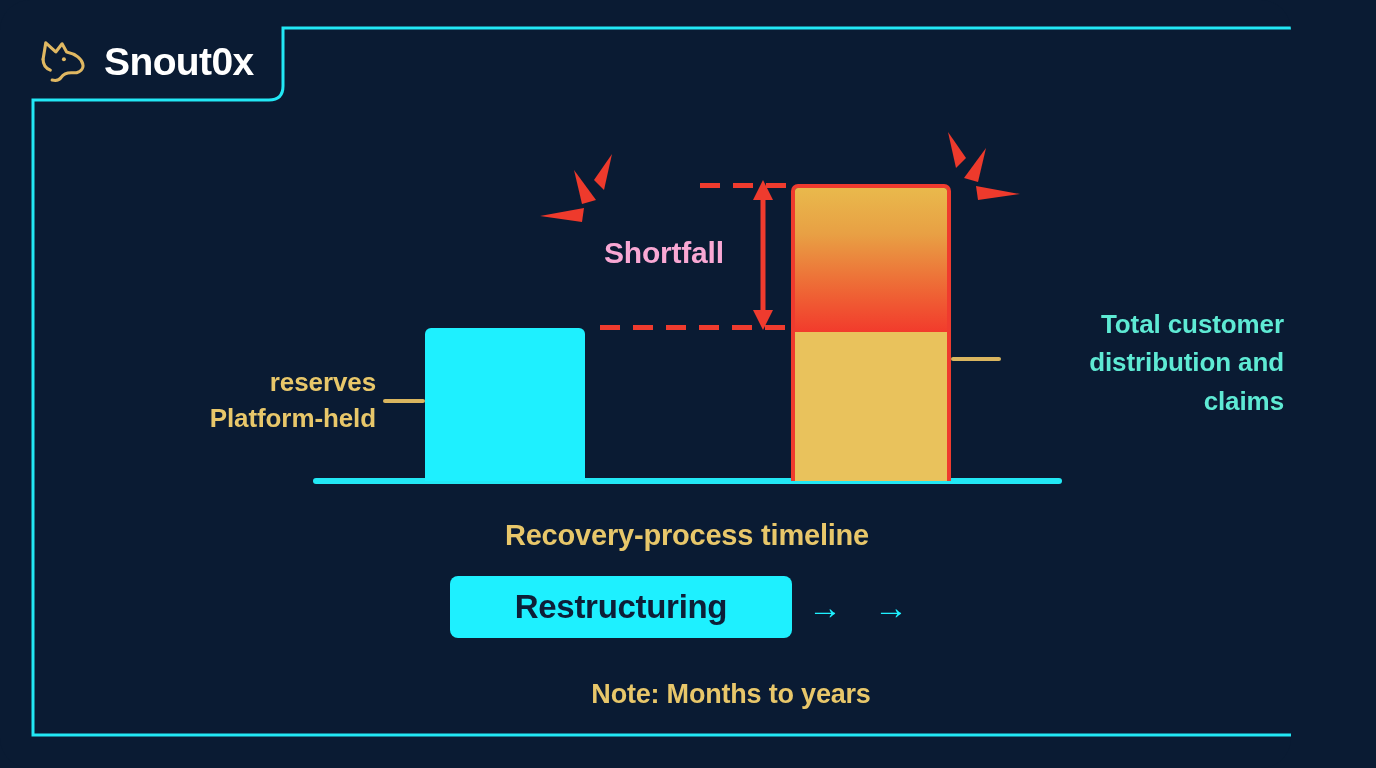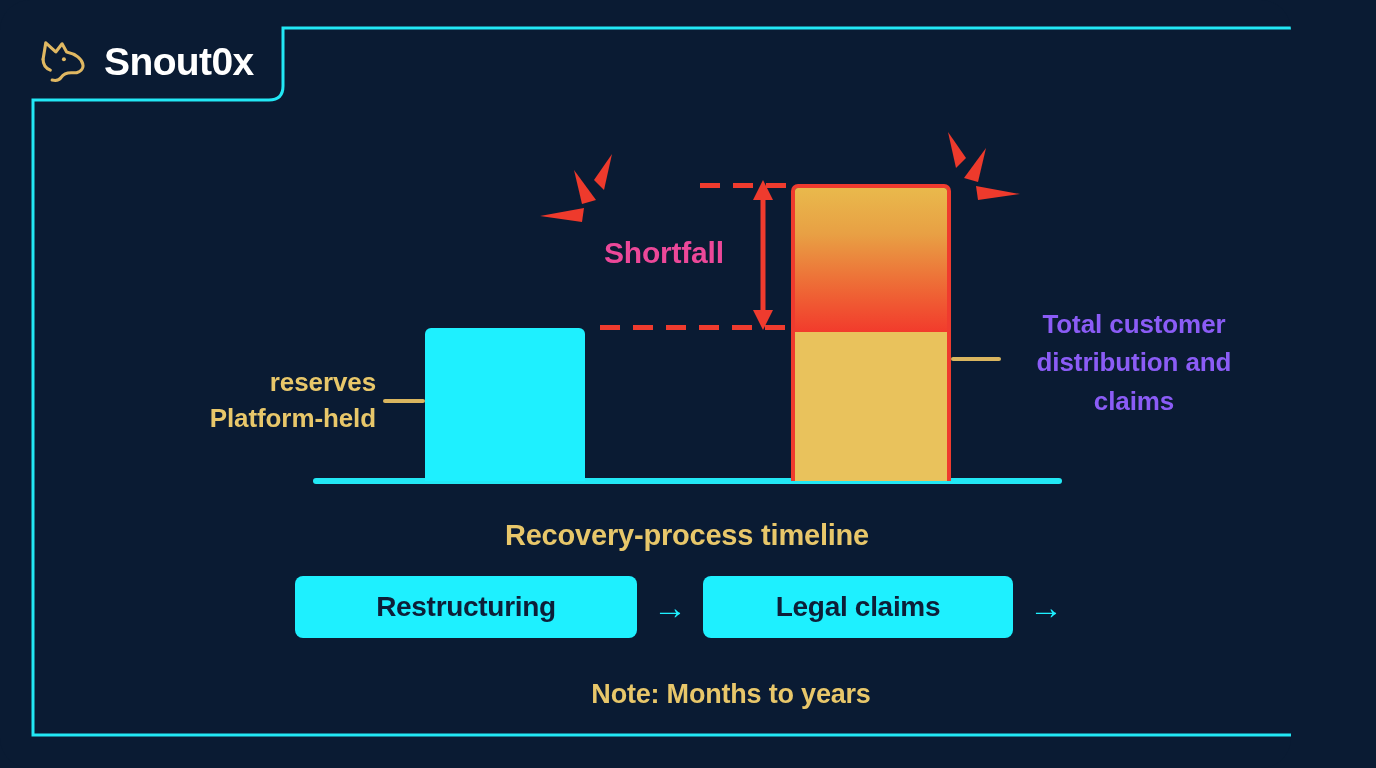--- a/index.html
+++ b/index.html
@@ -131,21 +131,21 @@
     left: 748px;
     top: 178px;
     width: 30px;
     height: 154px;
   }
 
   .shortfall-label {
     position: absolute;
     left: 604px;
     top: 238px;
-    color: #ec4899;
+    color: #f9a8d4;
     font-size: 30px;
     font-weight: bold;
     letter-spacing: -0.2px;
     line-height: 1;
     white-space: nowrap;
   }
 
   .burst {
     position: absolute;
     width: 90px;
@@ -175,22 +175,22 @@
     height: 4px;
     background: #d9b55f;
     border-radius: 2px;
   }
 
   .callout-right {
     position: absolute;
     left: 984px;
     top: 305px;
     width: 300px;
-    text-align: center;
-    color: #8b5cf6;
+    text-align: right;
+    color: #5eead4;
     font-size: 26px;
     font-weight: bold;
     line-height: 1.48;
     letter-spacing: -0.1px;
   }
   .leader-right {
     position: absolute;
     left: 951px;
     top: 357px;
     width: 50px;
@@ -223,21 +223,21 @@
     top: 576px;
     width: 1376px;
     display: flex;
     align-items: center;
     justify-content: center;
     gap: 0px;
   }
   .step {
     background: #1ef0ff;
     color: #0d1f38;
-    font-size: 28px;
+    font-size: 33px;
     font-weight: bold;
     letter-spacing: -0.3px;
     border-radius: 8px;
     height: 62px;
     display: flex;
     align-items: center;
     justify-content: center;
     padding: 0 20px;
     box-sizing: border-box;
     white-space: nowrap;
@@ -346,21 +346,18 @@
     </div>
   </div>
 
   <div class="timeline-title">Recovery-process timeline</div>
 
   <div class="timeline-row">
     <div class="step step-0">
       <span>Restructuring</span>
     </div>
     <div class="step-arrow">→</div>
-    <div class="step step-1">
-      <span>Legal claims</span>
-    </div>
     <div class="step-arrow">→</div>
   </div>
 
   <div class="note">Note: Months to years</div>
 
 </div>
 
 </body></html>

